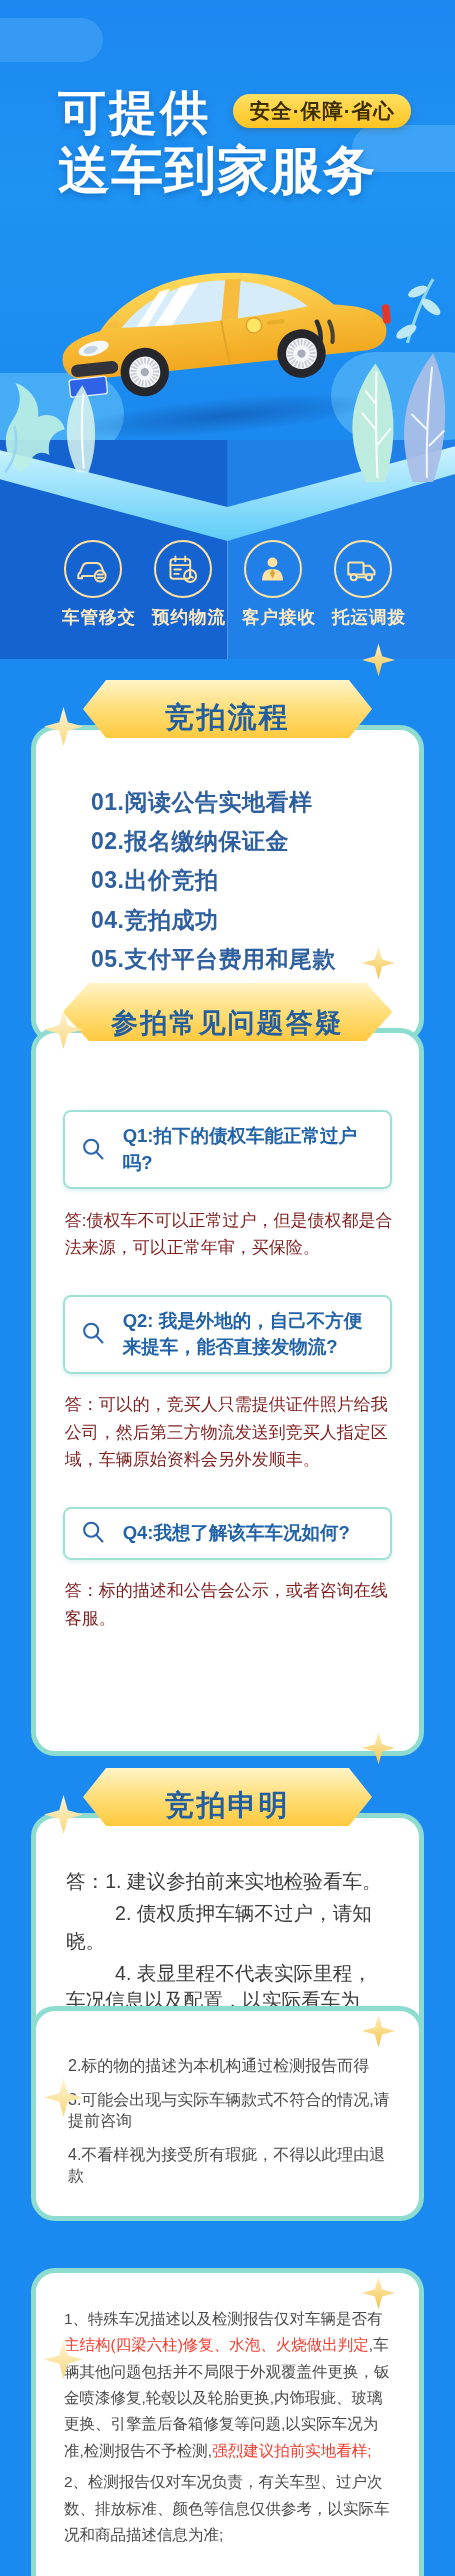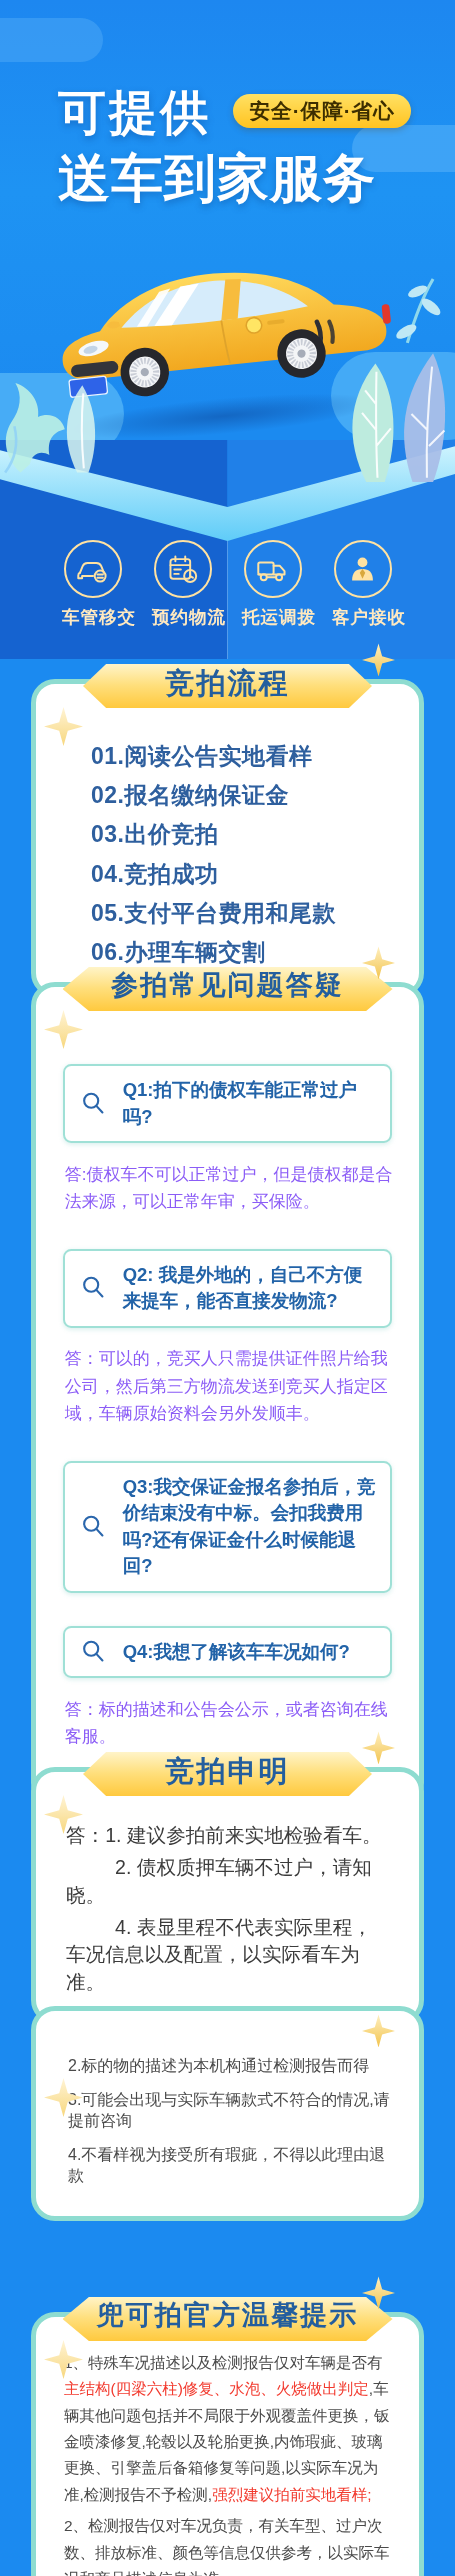--- a/index.html
+++ b/index.html
@@ -11,21 +11,21 @@
   }
   .cloud { position:absolute; border-radius:515px; z-index:1; }
   .c1 { left:-36px; top:17.5px;  width:139px; height:44px;  background:#3F9FF4; opacity:.75; }
   .c2 { right:-26px; top:125px; width:129px; height:47px;  background:#46A7F6; opacity:.8; }
   .c3 { left:-46px; top:373px; width:170px; height:82px; background:#4FB2F7; opacity:.85; }
   .c4 { right:-36px; top:352px; width:160px; height:88px; background:#4FB2F7; opacity:.8; }
 
   
   .hero-t1 { position:absolute; left:58px; top:81px; z-index:2; font-size:48px; font-weight:bold;
              color:#fff; letter-spacing:3.1px; text-shadow:0 3.1px 7.2px rgba(12,70,150,.45); }
-  .hero-t2 { position:absolute; left:58px; top:144px; z-index:2; font-size:52px; font-weight:bold;
+  .hero-t2 { position:absolute; left:58px; top:136px; z-index:2; font-size:52px; font-weight:bold;
              color:#fff; letter-spacing:1px; text-shadow:0 3.1px 7.2px rgba(12,70,150,.45); }
   .badge { position:absolute; left:233px; top:94px; z-index:3; height:34px; line-height:34px;
            padding:0 16.5px; border-radius:18.5px; background:linear-gradient(180deg,#FFE164,#FFC320);
            color:#3D2E00; font-size:20.6px; font-weight:bold; letter-spacing:1px;
            box-shadow:0 2.6px 6.2px rgba(90,50,0,.25); }
 
   .car-shadow { position:absolute; left:67px; top:398px; width:314px; height:36px; z-index:3;
                 transform:rotate(-5deg);
                 background:radial-gradient(ellipse at center, rgba(10,60,140,.45) 0%, rgba(10,60,140,0) 70%); }
   .car-wrap { position:absolute; left:47px; top:233px; width:361px; height:155px; z-index:4;
@@ -48,24 +48,24 @@
              letter-spacing:1px; white-space:nowrap;font-family:Liberation Serif, serif; }
 
   
   .section { position:absolute; left:0; width:455px; }
   .sec-process      { top:664px; z-index:7; }
   .sec-faq          { top:967px; z-index:7; }
   .sec-statement    { top:1752px; z-index:7; }
   .sec-instructions { top:2035px; z-index:7; }
   .sec-tips         { top:2297px; z-index:7; }
 
-  .banner { position:relative; margin:0 auto; width:289px; height:44px; z-index:3;
+  .banner { position:relative; margin:16px auto; width:289px; height:58px; z-index:3;
             clip-path:polygon(0 50%,8% 0,92% 0,100% 50%,92% 100%,8% 100%);
             background:linear-gradient(180deg,#FFF4C8 0%,#FFDF7C 48%,#FFC93E 100%);
-            display:flex; align-items:flex-start; justify-content:center; }
+            display:flex; align-items:flex-end; justify-content:center; }
   .banner-wide { width:330px; }
   .banner span { font-size:29px; font-weight:bold; color:#235E9E; letter-spacing:2.1px; white-space:nowrap; }
   .banner-wide span { font-size:27px; }
 
   .card { position:relative; margin:-29px 31px 0 31px; z-index:2; background:#fff;
           border:5.2px solid #8EDCD0; border-radius:24px; }
   .card-process      { min-height:250px; padding:57px 20.6px 15.5px 55px; }
   .card-faq          { min-height:728px; padding:77px 18.5px 24px 18.5px; }
   .card-statement    { min-height:215px; padding:50px 32px 17.5px 30px; }
   .card-instructions { min-height:197px; padding:45px 18.5px 15.5px 32px; }
@@ -77,21 +77,21 @@
   .sp-r { right:60px; top:-20.6px; width:33px; height:33px; }
   .sp-l { left:44px;  top:43px;  width:39px; height:39px; background:linear-gradient(180deg,#FFF4D6,#F7D77E); }
 
   .step { font-size:23px; font-weight:bold; color:#2E5F9E; letter-spacing:0.5px; margin-bottom:8.2px; }
 
   .qbox { position:relative; margin:0 8.2px 0 8.2px; background:#fff; border:2.1px solid #9FE0D6;
           border-radius:8.2px; padding:11.3px 13.4px 11.3px 58px; box-shadow:0 1.5px 4.1px rgba(120,200,190,.25); }
   .qbox + .qbox, .ans + .qbox { margin-top:33px; }
   .qbox .mag { position:absolute; left:14.4px; top:50%; transform:translateY(-50%); width:30px; height:30px; }
   .qtext { font-size:18.5px; font-weight:bold; color:#2263A8; line-height:1.42; }
-  .ans { margin:17.5px 4.1px 27px 10.3px; font-size:17px; color:#8b5cf6; line-height:1.62; }
+  .ans { margin:17.5px 4.1px 27px 10.3px; font-size:17px; color:#7f1d1d; line-height:1.62; }
 
   .st-line { font-size:19.6px; color:#3C3C3C; line-height:1.42; margin-bottom:4.1px; }
   .st-line.indent { text-indent:49px; }
 
   .ins-line { font-size:16px; color:#4A4A4A; line-height:1.3; margin-bottom:13.4px; }
 
   .tip-p { font-size:15.5px; color:#4A4A4A; line-height:1.7; margin-bottom:5.2px; }
   .tip-p .red { color:#F23A2E; }
 </style>
 </head>
@@ -203,42 +203,42 @@
             <circle cx="46" cy="44" r="11"></circle>
             <path d="M46 38 v6 l5 3"></path>
           </g>
         </svg>
       </div>
       <div class="svc-lbl">预约物流</div>
     </div>
     <div class="svc">
       <div class="ring">
         <svg viewBox="0 0 64 64">
+          <g fill="#FFE2A2">
+            <circle cx="32" cy="19" r="9"></circle>
+            <path d="M13 52 Q13 31 32 31 Q51 31 51 52 Z"></path>
+          </g>
+          <path d="M32 31 l-5 7 5 11 5 -11 Z" fill="#D9A83C"></path>
+        </svg>
+      </div>
+      <div class="svc-lbl">客户接收</div>
+    </div>
+    <div class="svc">
+      <div class="ring">
+        <svg viewBox="0 0 64 64">
           <g fill="none" stroke="#FFE2A2" stroke-width="3.6" stroke-linecap="round" stroke-linejoin="round">
             <rect x="6" y="19" width="28" height="22" rx="3"></rect>
             <path d="M34 25 h11 l9 10 v6 h-20"></path>
             <circle cx="16" cy="46" r="5.5"></circle>
             <circle cx="44" cy="46" r="5.5"></circle>
             <path d="M22 46 h16 M6 41 h4"></path>
           </g>
         </svg>
       </div>
       <div class="svc-lbl">托运调拨</div>
-    </div>
-    <div class="svc">
-      <div class="ring">
-        <svg viewBox="0 0 64 64">
-          <g fill="#FFE2A2">
-            <circle cx="32" cy="19" r="9"></circle>
-            <path d="M13 52 Q13 31 32 31 Q51 31 51 52 Z"></path>
-          </g>
-          <path d="M32 31 l-5 7 5 11 5 -11 Z" fill="#D9A83C"></path>
-        </svg>
-      </div>
-      <div class="svc-lbl">客户接收</div>
     </div>
   </div>
 
 <div class="section sec-process">
   <div class="star sp-r"></div>
   <div class="star sp-l"></div>
   <div class="banner">
     <span>竞拍流程</span>
   </div>
   <div class="card card-process" id="process-card">
@@ -278,29 +278,20 @@
         <div class="qtext">Q2: 我是外地的，自己不方便来提车，能否直接发物流?</div>
       </div>
       <div class="ans">答：可以的，竞买人只需提供证件照片给我公司，然后第三方物流发送到竞买人指定区域，车辆原始资料会另外发顺丰。</div>
       <div class="qbox">
         <span class="mag"><svg viewBox="0 0 64 64">
             <g fill="none" stroke="#2A66AC" stroke-width="4.5" stroke-linecap="round">
               <circle cx="26" cy="25" r="15"></circle>
               <path d="M37 36 L50 50"></path>
             </g>
           </svg></span>
-        <div class="qtext">Q3:我交保证金报名参拍后，竞价结束没有中标。会扣我费用吗?还有保证金什么时候能退回?</div>
-      </div>
-      <div class="qbox">
-        <span class="mag"><svg viewBox="0 0 64 64">
-            <g fill="none" stroke="#2A66AC" stroke-width="4.5" stroke-linecap="round">
-              <circle cx="26" cy="25" r="15"></circle>
-              <path d="M37 36 L50 50"></path>
-            </g>
-          </svg></span>
         <div class="qtext">Q4:我想了解该车车况如何?</div>
       </div>
       <div class="ans">答：标的描述和公告会公示，或者咨询在线客服。</div>
     </div>
 </div>
 
 <div class="section sec-statement">
   <div class="star sp-r"></div>
   <div class="star sp-l"></div>
   <div class="banner">
@@ -319,21 +310,18 @@
   <div class="card card-instructions" id="instructions-card">
       <div class="ins-line">2.标的物的描述为本机构通过检测报告而得</div>
       <div class="ins-line">3.可能会出现与实际车辆款式不符合的情况,请提前咨询</div>
       <div class="ins-line">4.不看样视为接受所有瑕疵，不得以此理由退款</div>
     </div>
 </div>
 
 <div class="section sec-tips">
   <div class="star sp-r"></div>
   <div class="star sp-l"></div>
-  <div class="banner banner-wide">
-    <span>兜可拍官方温馨提示</span>
-  </div>
   <div class="card card-tips" id="tips-card">
       <div class="tip-p"><span>1、特殊车况描述以及检测报告仅对车辆是否有</span><span class="red">主结构(四梁六柱)修复、水泡、火烧做出判定</span><span>,车辆其他问题包括并不局限于外观覆盖件更换，钣金喷漆修复,轮毂以及轮胎更换,内饰瑕疵、玻璃更换、引擎盖后备箱修复等问题,以实际车况为准,检测报告不予检测,</span><span class="red">强烈建议拍前实地看样;</span></div>
       <div class="tip-p"><span>2、检测报告仅对车况负责，有关车型、过户次数、排放标准、颜色等信息仅供参考，以实际车况和商品描述信息为准;</span></div>
     </div>
 </div>
 
 
 </body></html>

